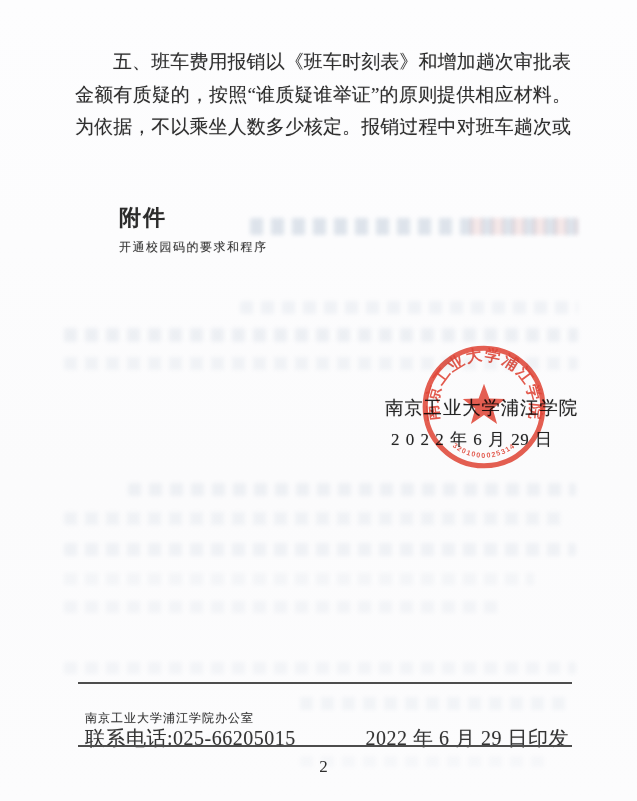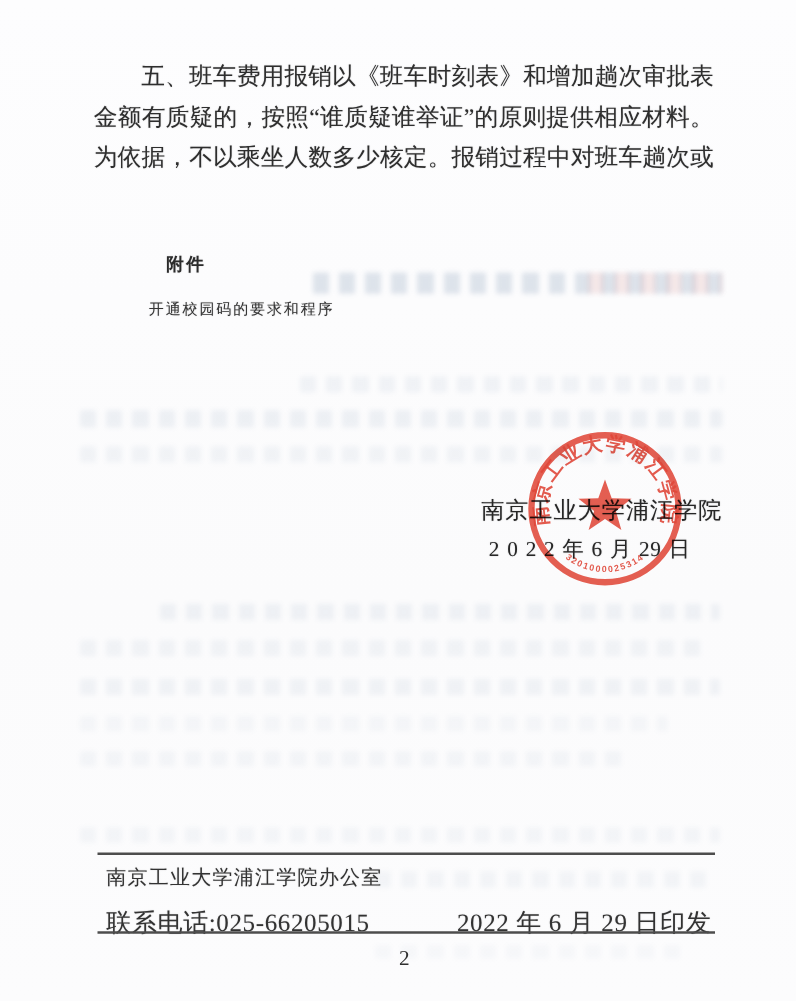--- a/index.html
+++ b/index.html
@@ -21,23 +21,23 @@
     white-space:normal;
     text-align:justify;
     text-align-last:justify;
     -moz-text-align-last:justify;
   }
   .indent{padding-left:38px;}
   .clause6{letter-spacing:.5px;font-size:18.5px;}
 
   
   .att-label{
-    position:absolute;left:133px;top:203px;
+    position:absolute;left:119px;top:203px;
     font-family:"Liberation Sans","DejaVu Sans",sans-serif;
-    font-weight:bold;font-size:14px;color:#2b2b2b;letter-spacing:2px;
+    font-weight:bold;font-size:22px;color:#2b2b2b;letter-spacing:2px;
     text-shadow:0 0 1px rgba(60,60,60,.3);
   }
   .att-title{
     position:absolute;left:119px;top:239px;
     font-size:12px;color:#343434;letter-spacing:1.5px;
     text-shadow:0 0 1px rgba(70,70,70,.3);
   }
 
   
   .sig-org{
@@ -56,22 +56,22 @@
     position:absolute;left:413px;top:336px;width:142px;height:142px;
     z-index:3;mix-blend-mode:multiply;opacity:.93;
     filter:blur(.2px);
   }
 
   
   .rule{position:absolute;left:78px;width:494px;height:2px;background:#4d4d4d;}
   .rule1{top:682px;}
   .rule2{top:745px;height:2px;}
   .footer-office{
-    position:absolute;left:85px;top:692px;
-    font-size:16px;letter-spacing:1px;color:#333;
+    position:absolute;left:85px;top:710px;
+    font-size:12px;letter-spacing:1px;color:#333;
     text-shadow:0 0 1px rgba(70,70,70,.3);
   }
   .footer-phone{
     position:absolute;left:85px;top:725px;
     font-size:20px;letter-spacing:.5px;color:#333;
     text-shadow:0 0 1px rgba(70,70,70,.3);
   }
   .footer-issued{
     position:absolute;right:68px;top:725px;
     font-size:20px;letter-spacing:.5px;color:#333;

